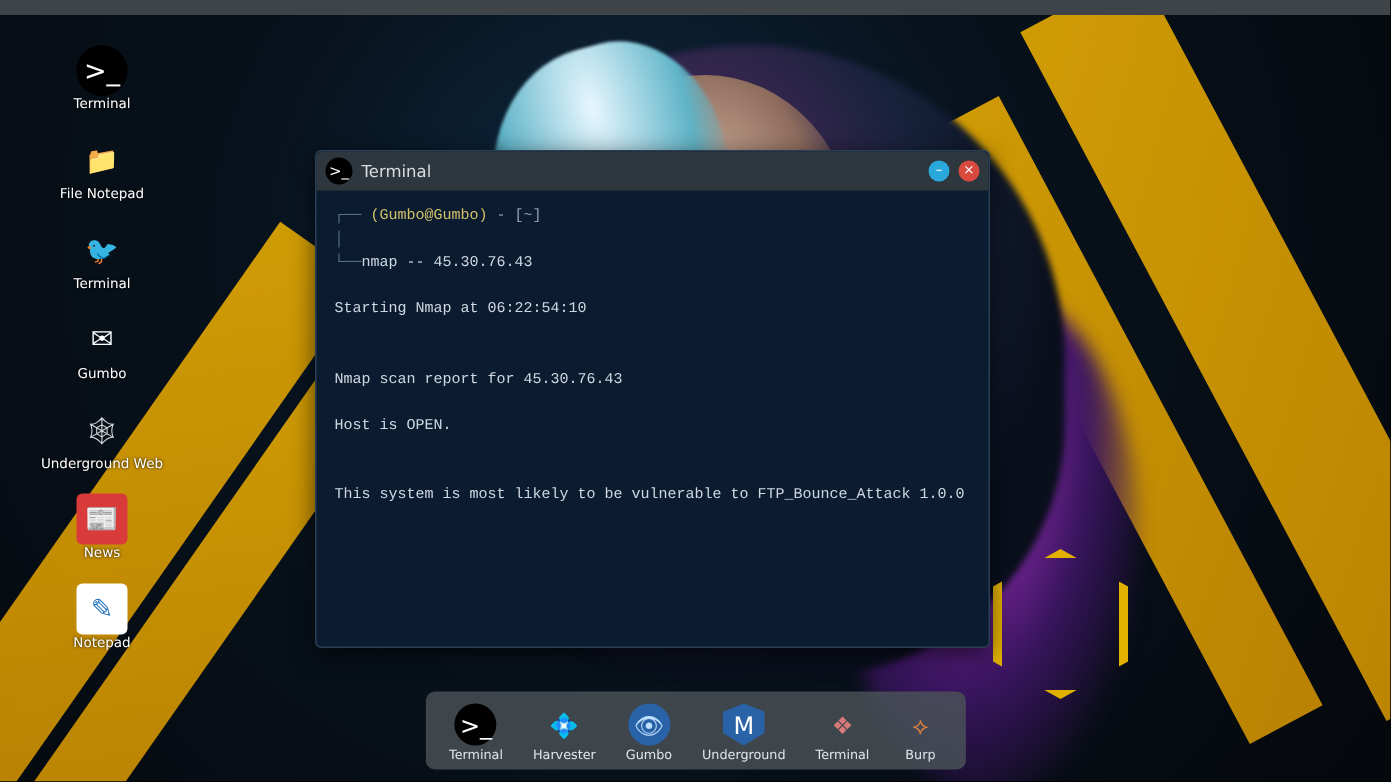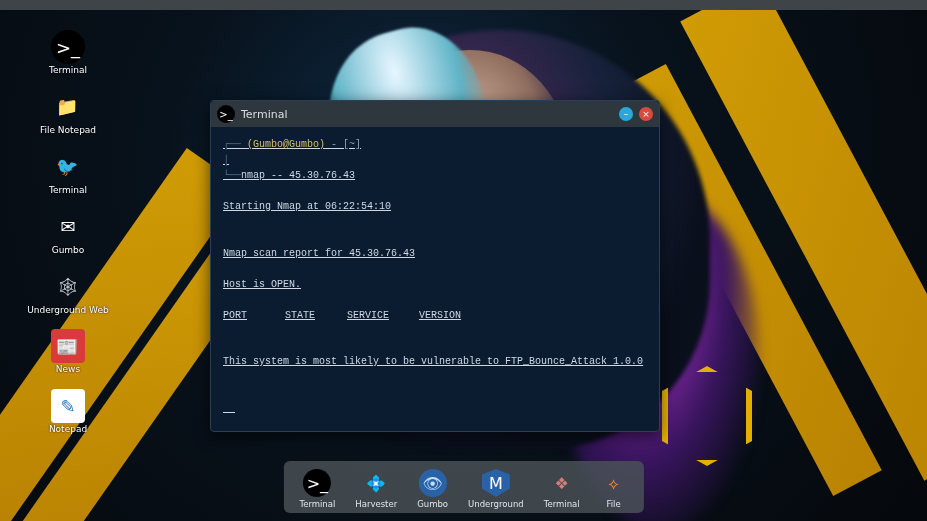--- a/index.html
+++ b/index.html
@@ -167,21 +167,20 @@
 
   .term-body {
     flex: 1;
     padding: 10px 12px;
     font-family: "Liberation Mono", Consolas, monospace;
     font-size: 10px;
     line-height: 1.55;
     color: #cfd8e2;
     white-space: pre;
     overflow: hidden;
-    text-decoration: underline;
   }
   .term-body .prompt { color: #d3c06b; }
   .term-body .host { color: #8da0b8; }
   .term-body .tree { color: #5a738c; }
   .row { display: flex; }
   .col { display: inline-block; }
   .c-port { width: 62px; }
   .c-state { width: 62px; }
   .c-service { width: 72px; }
   .c-version { width: 70px; }
@@ -279,21 +278,20 @@
 <span class="tree">│</span>
 <span class="tree">└──</span><span>nmap -- 45.30.76.43</span>
 
 Starting Nmap at 06:22:54:10
 
 
 Nmap scan report for 45.30.76.43
 
 Host is OPEN.
 
-<span class="row"><span class="col c-port">PORT</span><span class="col c-state">STATE</span><span class="col c-service">SERVICE</span><span class="col c-version">VERSION</span></span>
 
 This system is most likely to be vulnerable to FTP_Bounce_Attack 1.0.0
 
 
   
 
 </div>
 </div>
 
 <div class="dock" id="dock">
@@ -312,15 +310,15 @@
     <div class="dock-item">
       <div class="thumb" style="background: rgb(42, 98, 168); color: rgb(255, 255, 255); clip-path: polygon(50% 0px, 100% 20%, 100% 70%, 50% 100%, 0px 70%, 0px 20%);">M</div>
       <div class="lbl">Underground</div>
     </div>
     <div class="dock-item">
       <div class="thumb" style="background: transparent; color: rgb(216, 122, 122);">❖</div>
       <div class="lbl">Terminal</div>
     </div>
     <div class="dock-item">
       <div class="thumb" style="background: transparent; color: rgb(232, 134, 58);">⟡</div>
-      <div class="lbl">File</div>
+      <div class="lbl">Burp</div>
     </div>
   </div>
 
 </body></html>

